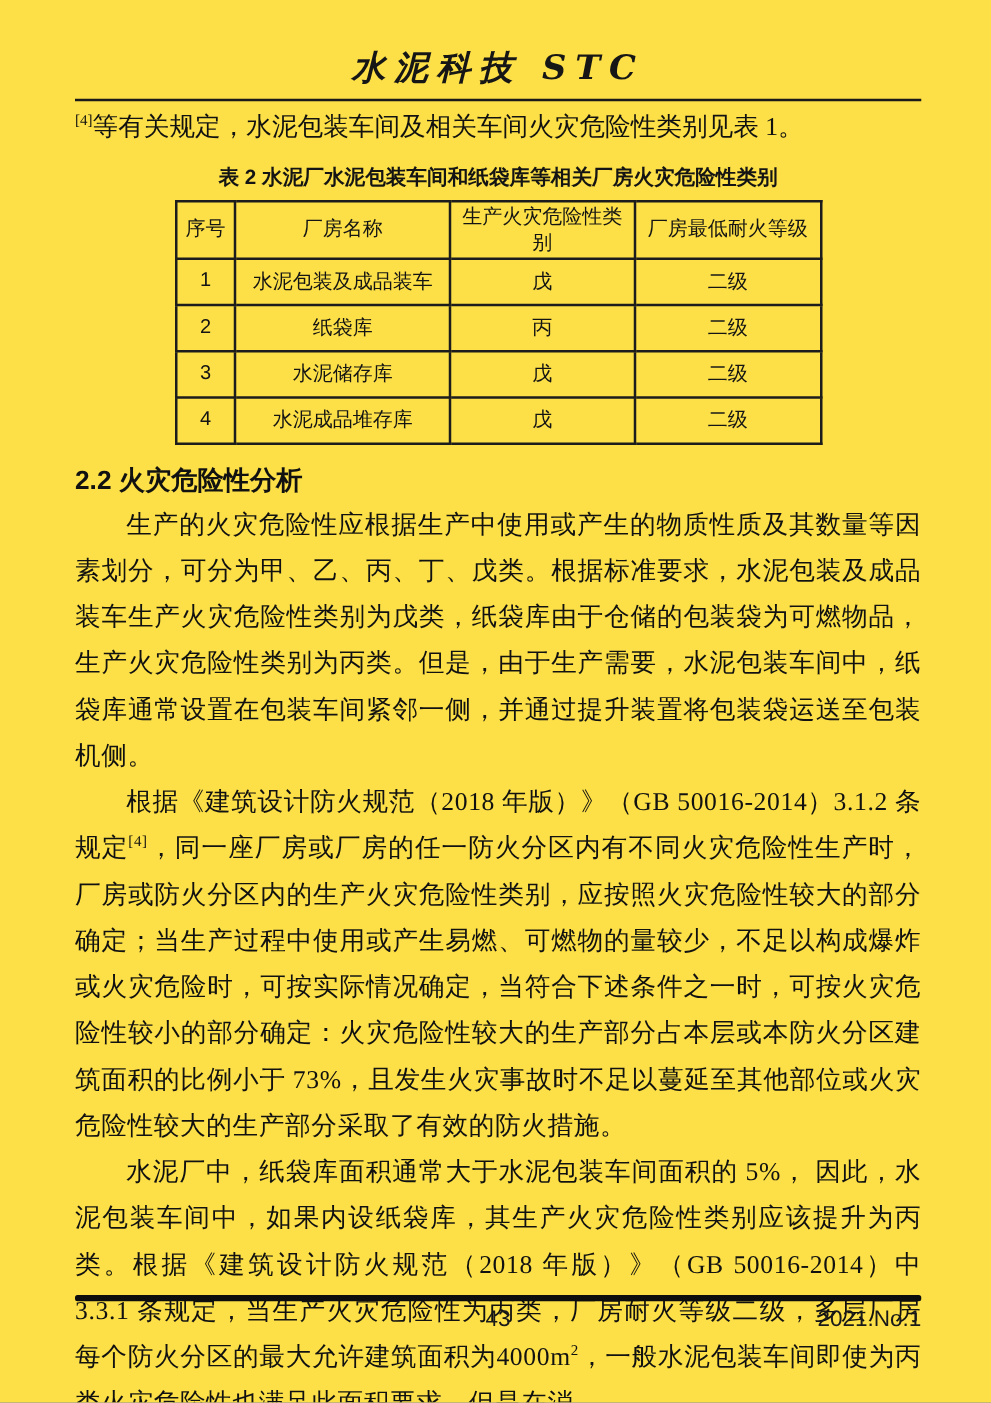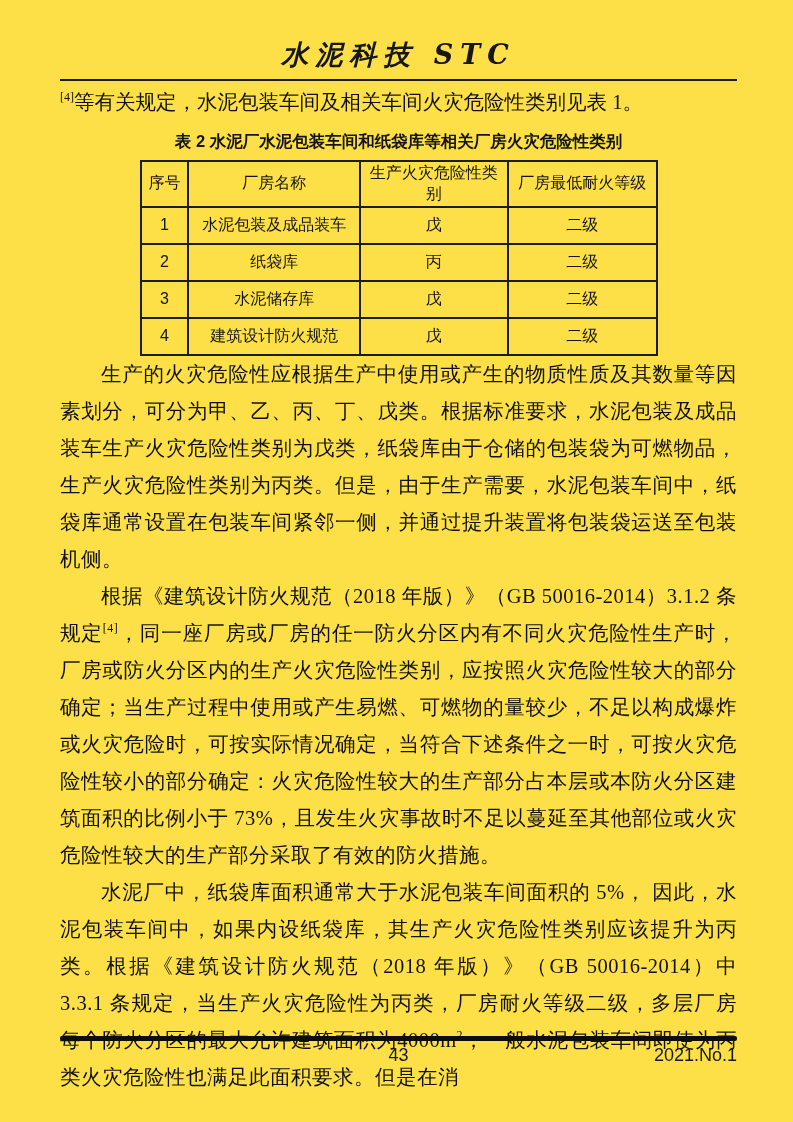--- a/index.html
+++ b/index.html
@@ -163,27 +163,28 @@
           <td>二级</td>
         </tr>
         <tr>
           <td>3</td>
           <td>水泥储存库</td>
           <td>戊</td>
           <td>二级</td>
         </tr>
         <tr>
           <td>4</td>
-          <td>建筑设计防火规范</td>
+          <td>水泥成品堆存库</td>
           <td>戊</td>
           <td>二级</td>
         </tr>
       </tbody>
   </table>
 
+  <div class="section-heading">2.2 火灾危险性分析</div>
 
   <div id="paragraphs">
       <p class="body-par"><span>生产的火灾危险性应根据生产中使用或产生的物质性质及其数量等因素划分，可分为甲、乙、丙、丁、戊类。根据标准要求，水泥包装及成品装车生产火灾危险性类别为戊类，纸袋库由于仓储的包装袋为可燃物品，生产火灾危险性类别为丙类。但是，由于生产需要，水泥包装车间中，纸袋库通常设置在包装车间紧邻一侧，并通过提升装置将包装袋运送至包装机侧。</span></p>
       <p class="body-par"><span>根据《建筑设计防火规范（2018 年版）》（GB 50016-2014）3.1.2 条规定</span><sup class="ref">[4]</sup><span>，同一座厂房或厂房的任一防火分区内有不同火灾危险性生产时，厂房或防火分区内的生产火灾危险性类别，应按照火灾危险性较大的部分确定；当生产过程中使用或产生易燃、可燃物的量较少，不足以构成爆炸或火灾危险时，可按实际情况确定，当符合下述条件之一时，可按火灾危险性较小的部分确定：火灾危险性较大的生产部分占本层或本防火分区建筑面积的比例小于 73%，且发生火灾事故时不足以蔓延至其他部位或火灾危险性较大的生产部分采取了有效的防火措施。</span></p>
       <p class="body-par"><span>水泥厂中，纸袋库面积通常大于水泥包装车间面积的 5%， 因此，水泥包装车间中，如果内设纸袋库，其生产火灾危险性类别应该提升为丙类。根据《建筑设计防火规范（2018 年版）》（GB 50016-2014）中 3.3.1 条规定，当生产火灾危险性为丙类，厂房耐火等级二级，多层厂房每个防火分区的最大允许建筑面积为4000m</span><sup class="ref">2</sup><span>，一般水泥包装车间即使为丙类火灾危险性也满足此面积要求。但是在消</span></p>
     </div>
 
   <div class="footer">
     <div class="footer-rule"></div>
     <div class="footer-row">

